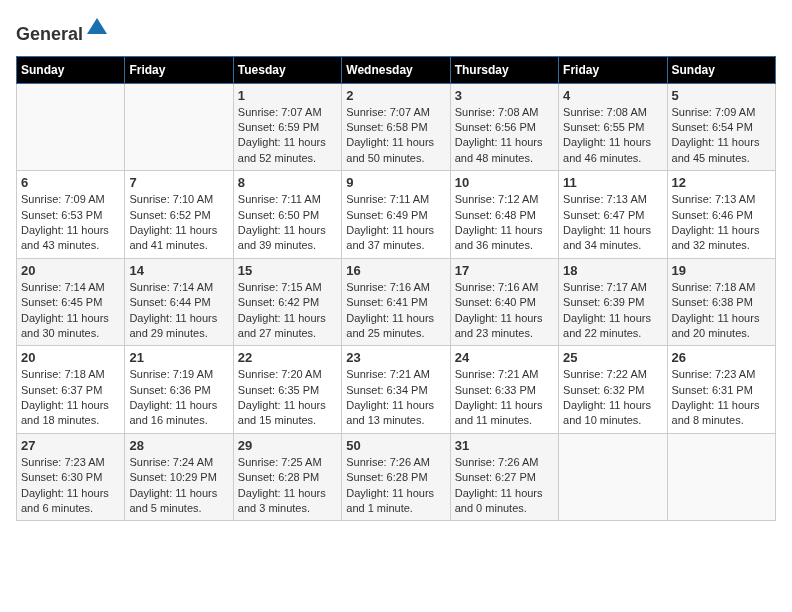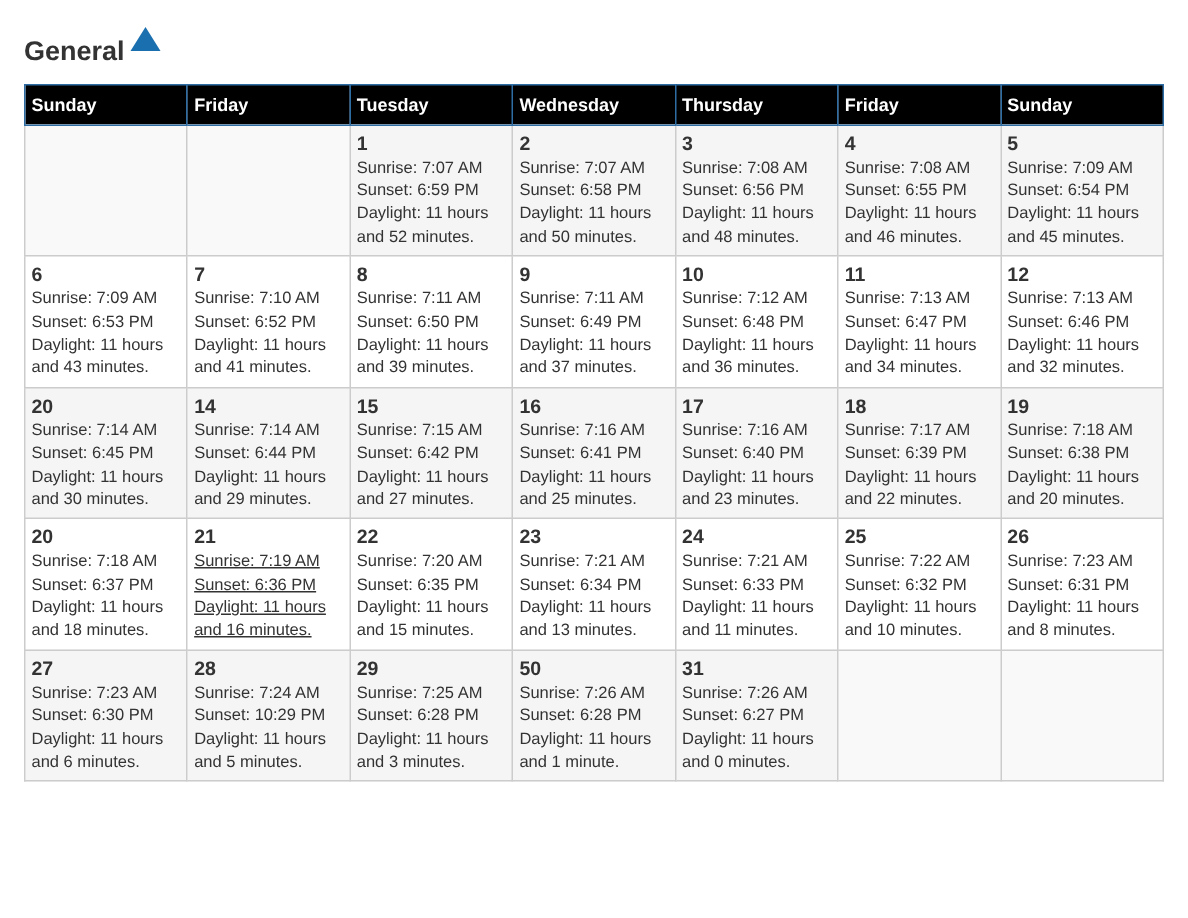--- a/index.html
+++ b/index.html
@@ -243,21 +243,21 @@
       </tr>
       <tr>
         <td>
           <span class="day-num">20</span>
           <div class="day-info" style="white-space: pre-line;">Sunrise: 7:18 AM
 Sunset: 6:37 PM
 Daylight: 11 hours and 18 minutes.</div>
         </td>
         <td>
           <span class="day-num">21</span>
-          <div class="day-info" style="white-space: pre-line; text-decoration: underline;">Sunrise: 7:19 AM
+          <div class="day-info" style="white-space: pre-line;">Sunrise: 7:19 AM
 Sunset: 6:36 PM
 Daylight: 11 hours and 16 minutes.</div>
         </td>
         <td>
           <span class="day-num">22</span>
           <div class="day-info" style="white-space: pre-line;">Sunrise: 7:20 AM
 Sunset: 6:35 PM
 Daylight: 11 hours and 15 minutes.</div>
         </td>
         <td>

